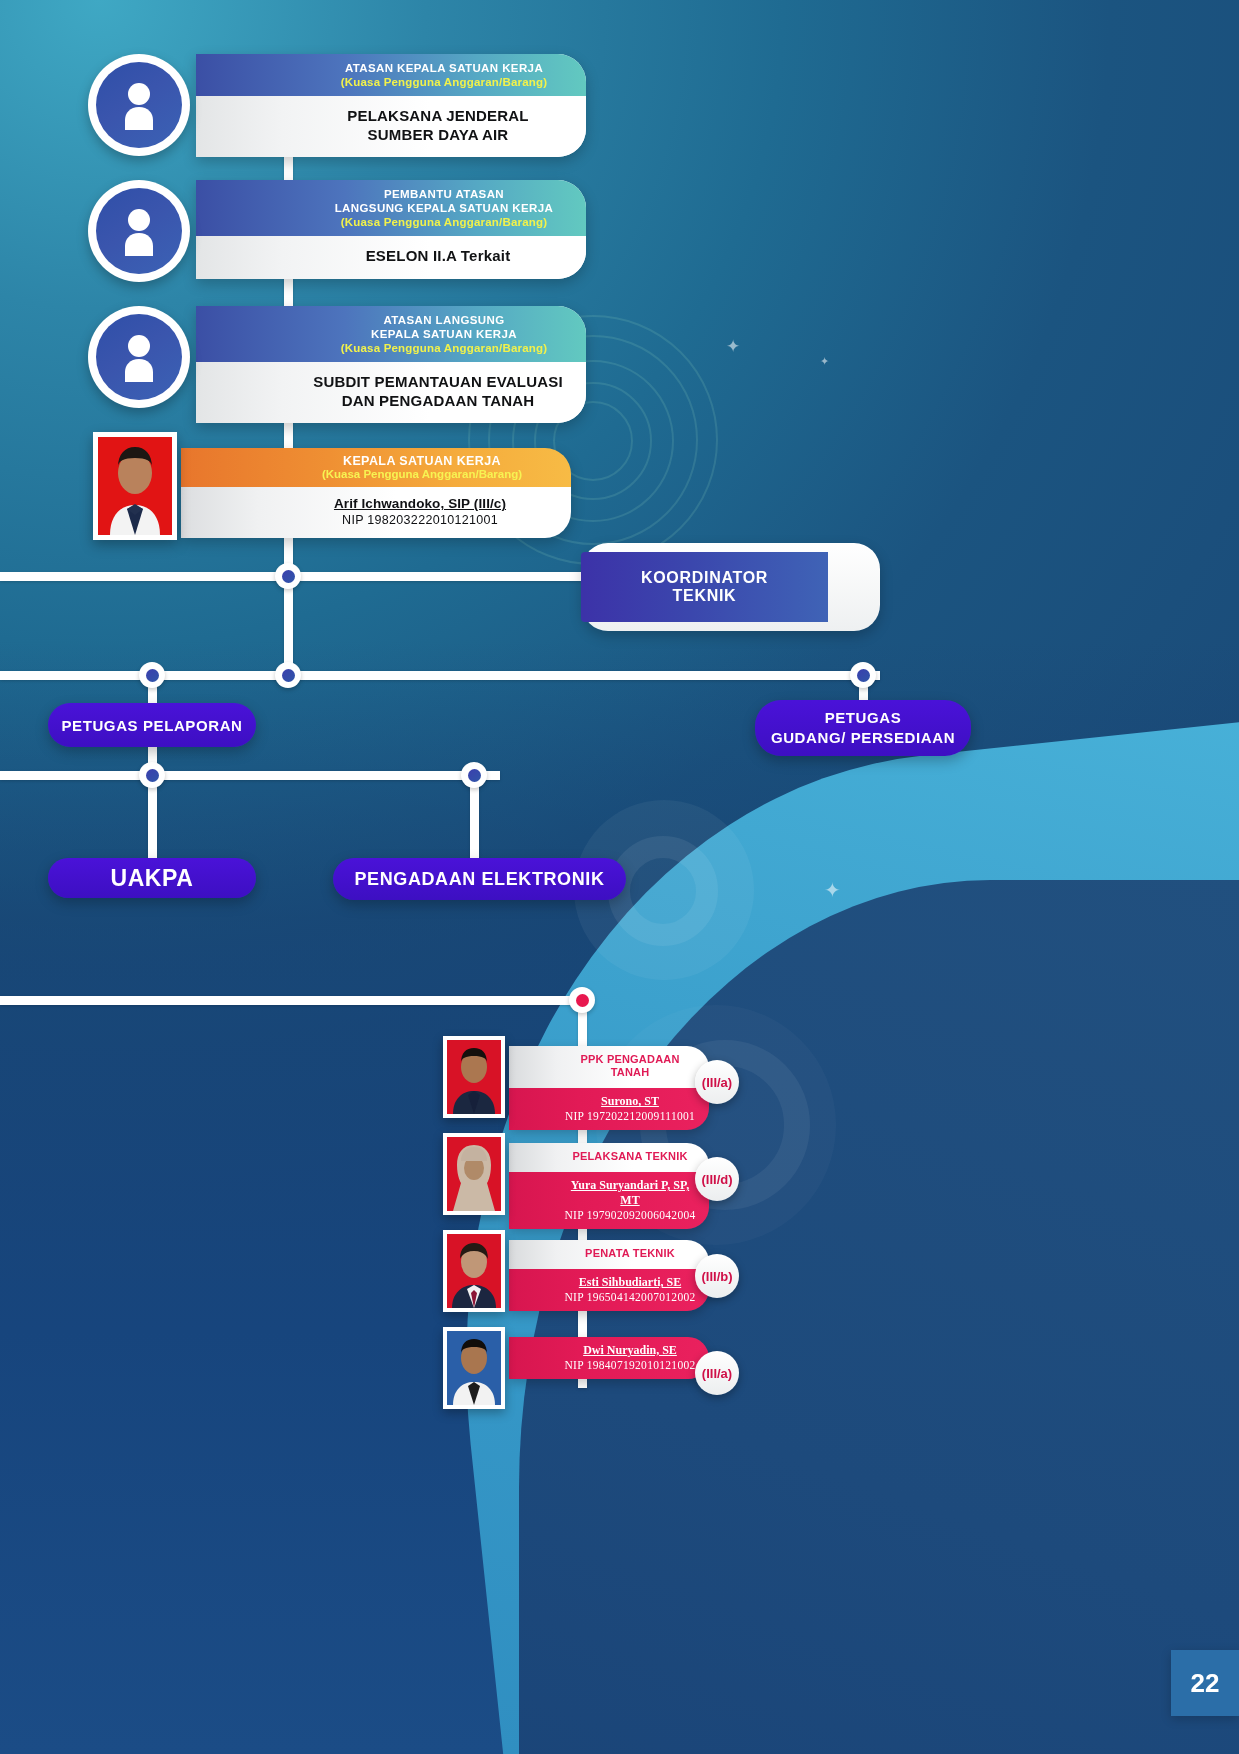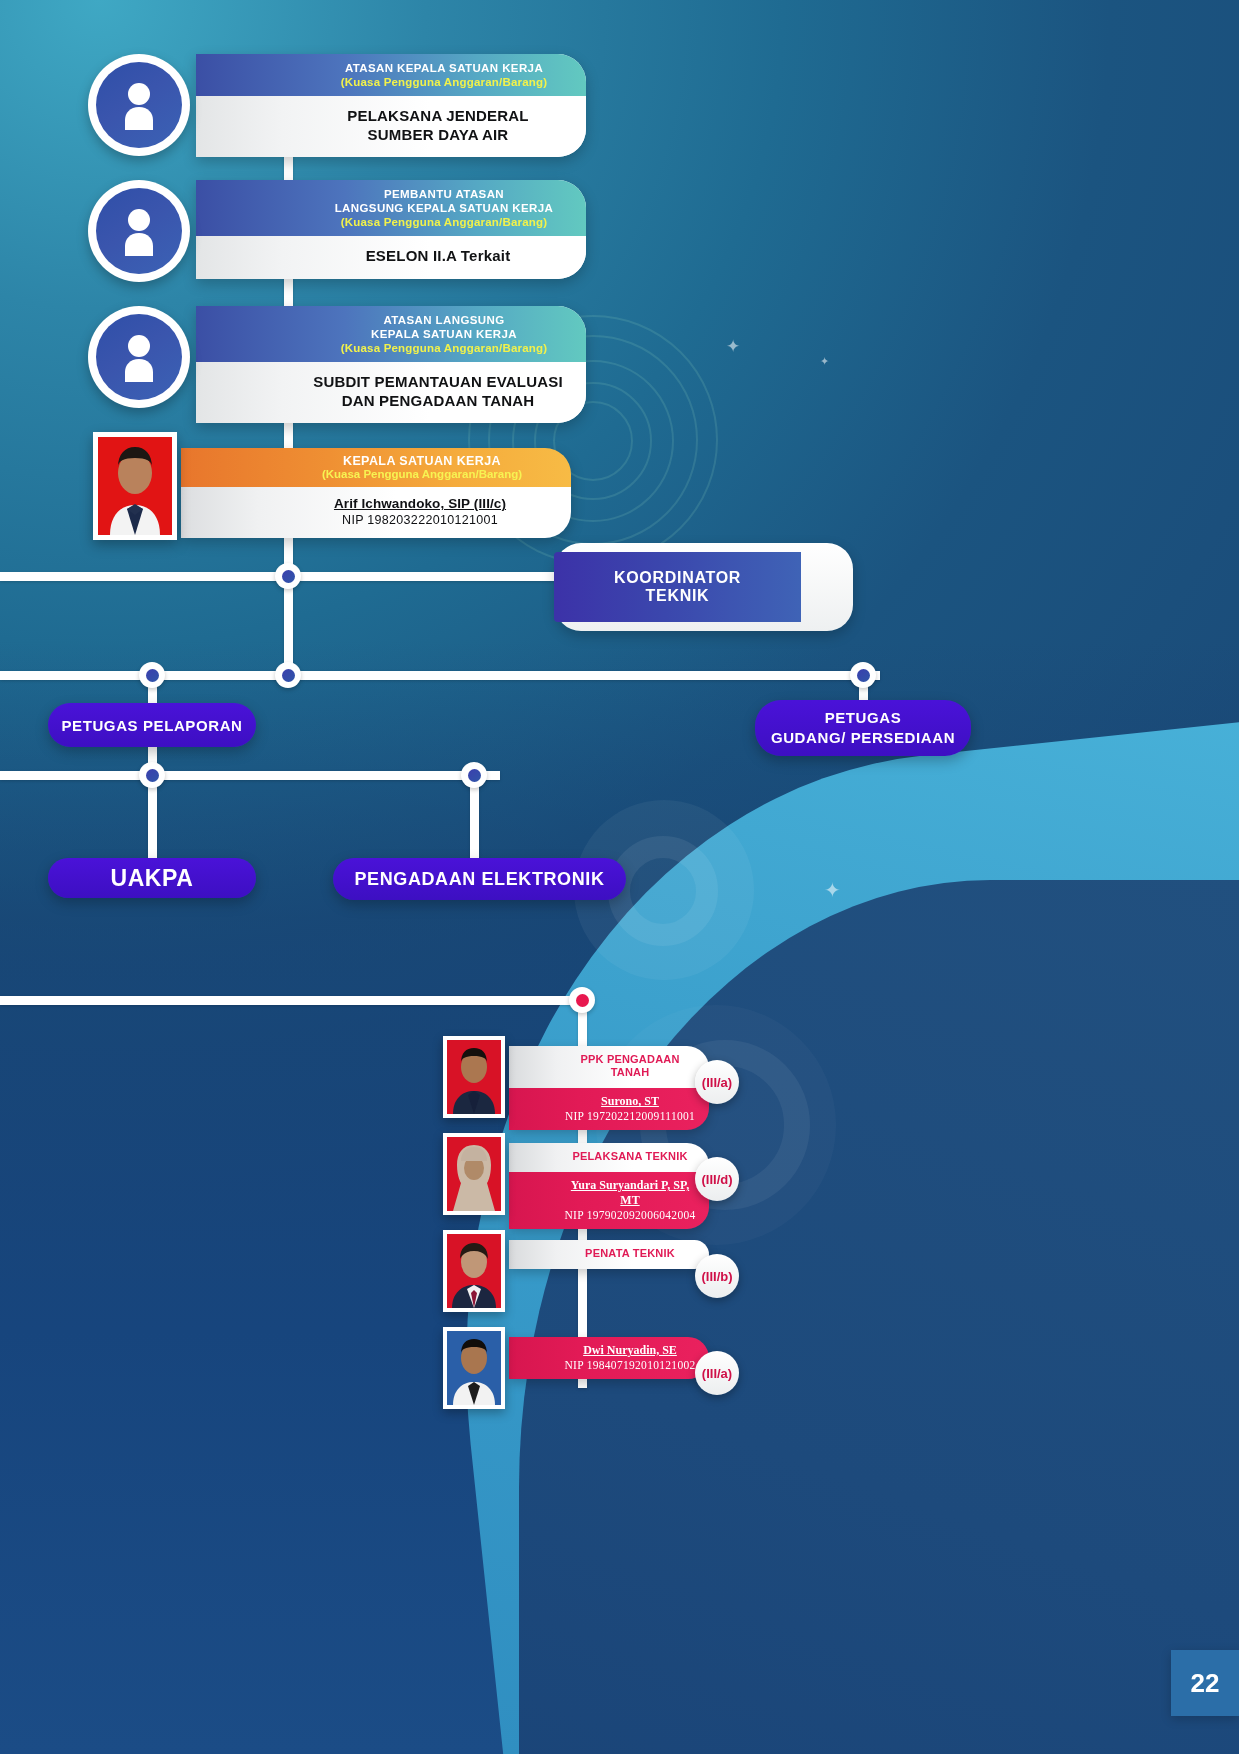--- a/index.html
+++ b/index.html
@@ -322,21 +322,21 @@
       <div class="t1">KEPALA SATUAN KERJA</div>
       <div class="t2">(Kuasa Pengguna Anggaran/Barang)</div>
     </div>
     <div class="kc-sub">
       <div class="nm">Arif Ichwandoko, SIP (III/c)</div>
       <div class="nip">NIP  198203222010121001</div>
     </div>
   </div>
 </div>
 
-<div class="koord" style="left:555px;top:543px;width:298px;">
+<div class="koord" style="left:582px;top:543px;width:298px;">
   <div class="bar">KOORDINATOR TEKNIK</div>
 </div>
 
 <div class="ppill" style="left:48px;top:703px;width:208px;height:44px;font-size:15px;">
   <span>PETUGAS PELAPORAN</span>
 </div>
 
 <div class="ppill" style="left:755px;top:700px;width:216px;height:56px;font-size:15px;flex-direction:column;line-height:1.35;">
   <span>PETUGAS</span>
   <span>GUDANG/ PERSEDIAAN</span>
@@ -401,20 +401,24 @@
       <path d="M13 25c0-11 6-16 14-16s14 5 14 16c0 0-3-8-14-8s-14 8-14 8z" fill="#241a14"></path>
       <path d="M5 74c0-15 10-23 22-23s22 8 22 23z" fill="#1c2640"></path>
       <path d="M27 51l-7 4 7 19 7-19z" fill="#f1f1f1"></path>
       <path d="M27 56l-3 3 3 15 3-15z" fill="#8c1636"></path>
     </svg>
   </div>
   <div class="pc-body">
     <div class="pc-head">
       <div class="t1">PENATA TEKNIK</div>
     </div>
+    <div class="pc-sub">
+      <div class="nm">Esti Sihbudiarti, SE</div>
+      <div class="nip">NIP  196504142007012002</div>
+    </div>
   </div>
   <div class="grade" style="left:252px;top:24px;">(III/b)</div>
 </div>
 
 <div class="pcard" style="left:443px;top:1327px;">
   <div class="pphoto">
     <svg width="54" height="74" viewBox="0 0 54 74">
       <rect width="54" height="74" fill="#2a5fa8"></rect>
       <ellipse cx="27" cy="27" rx="13" ry="16" fill="#a9764f"></ellipse>
       <path d="M14 23c0-10 5-15 13-15s13 5 13 15c0-5-5-7-13-7s-13 2-13 7z" fill="#110d0a"></path>

